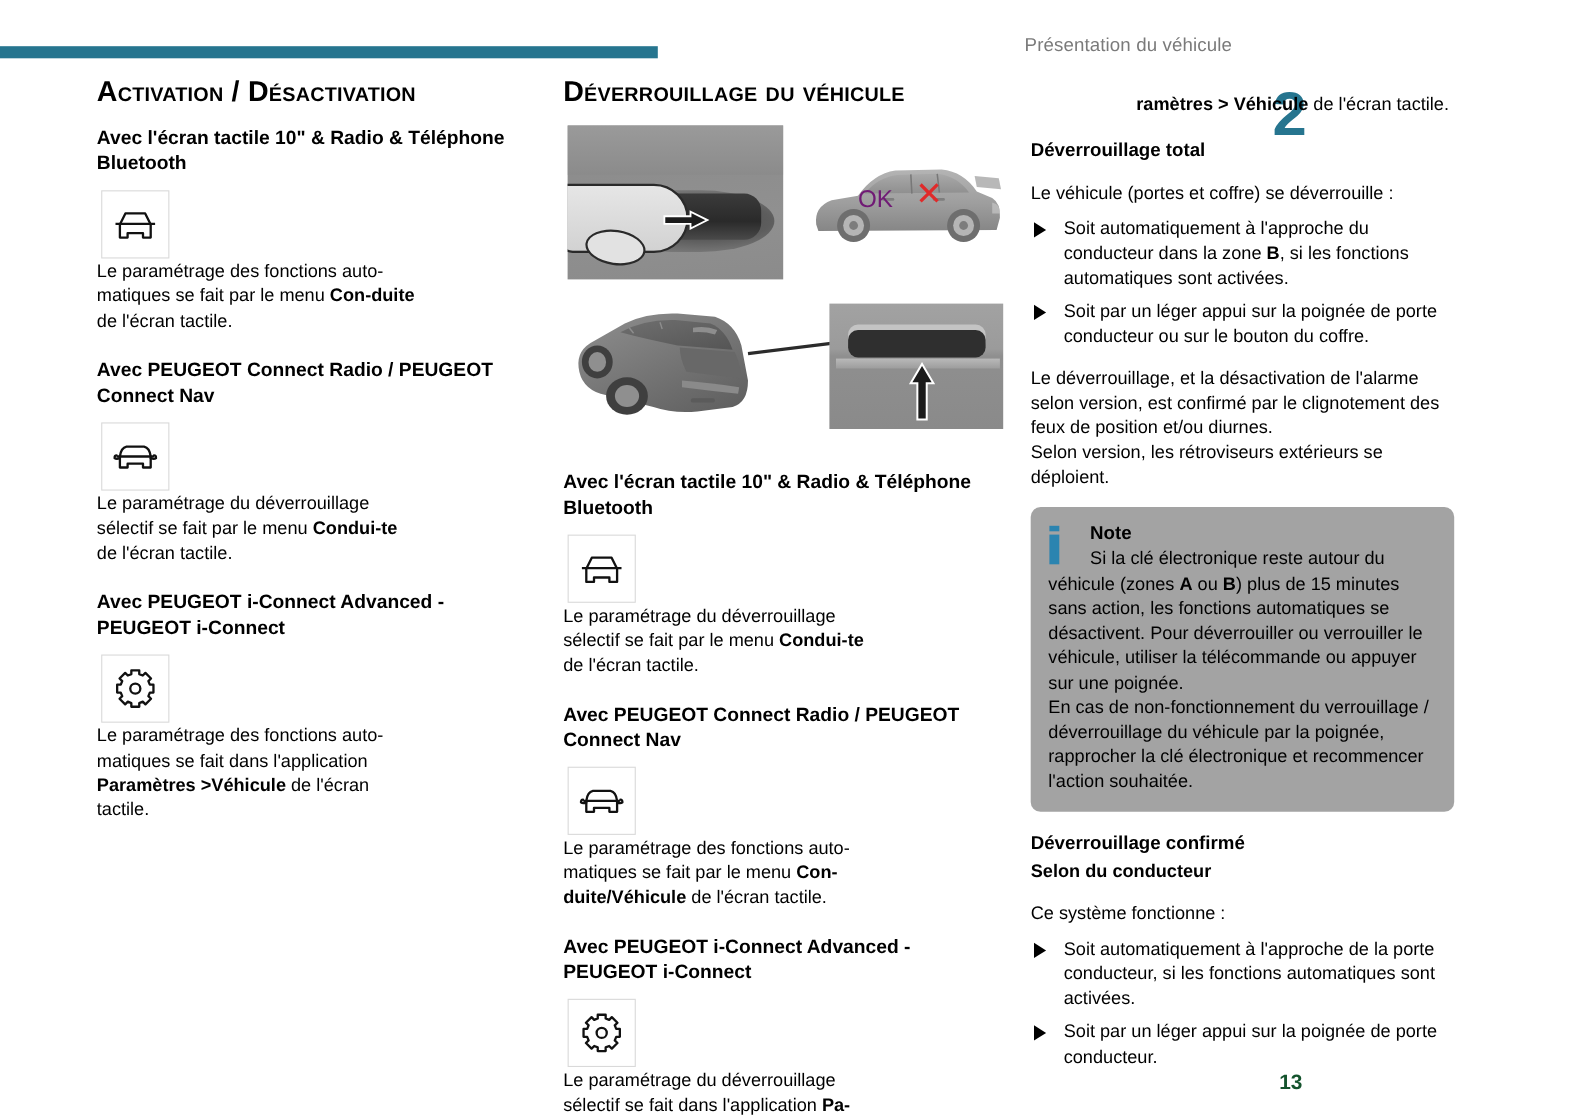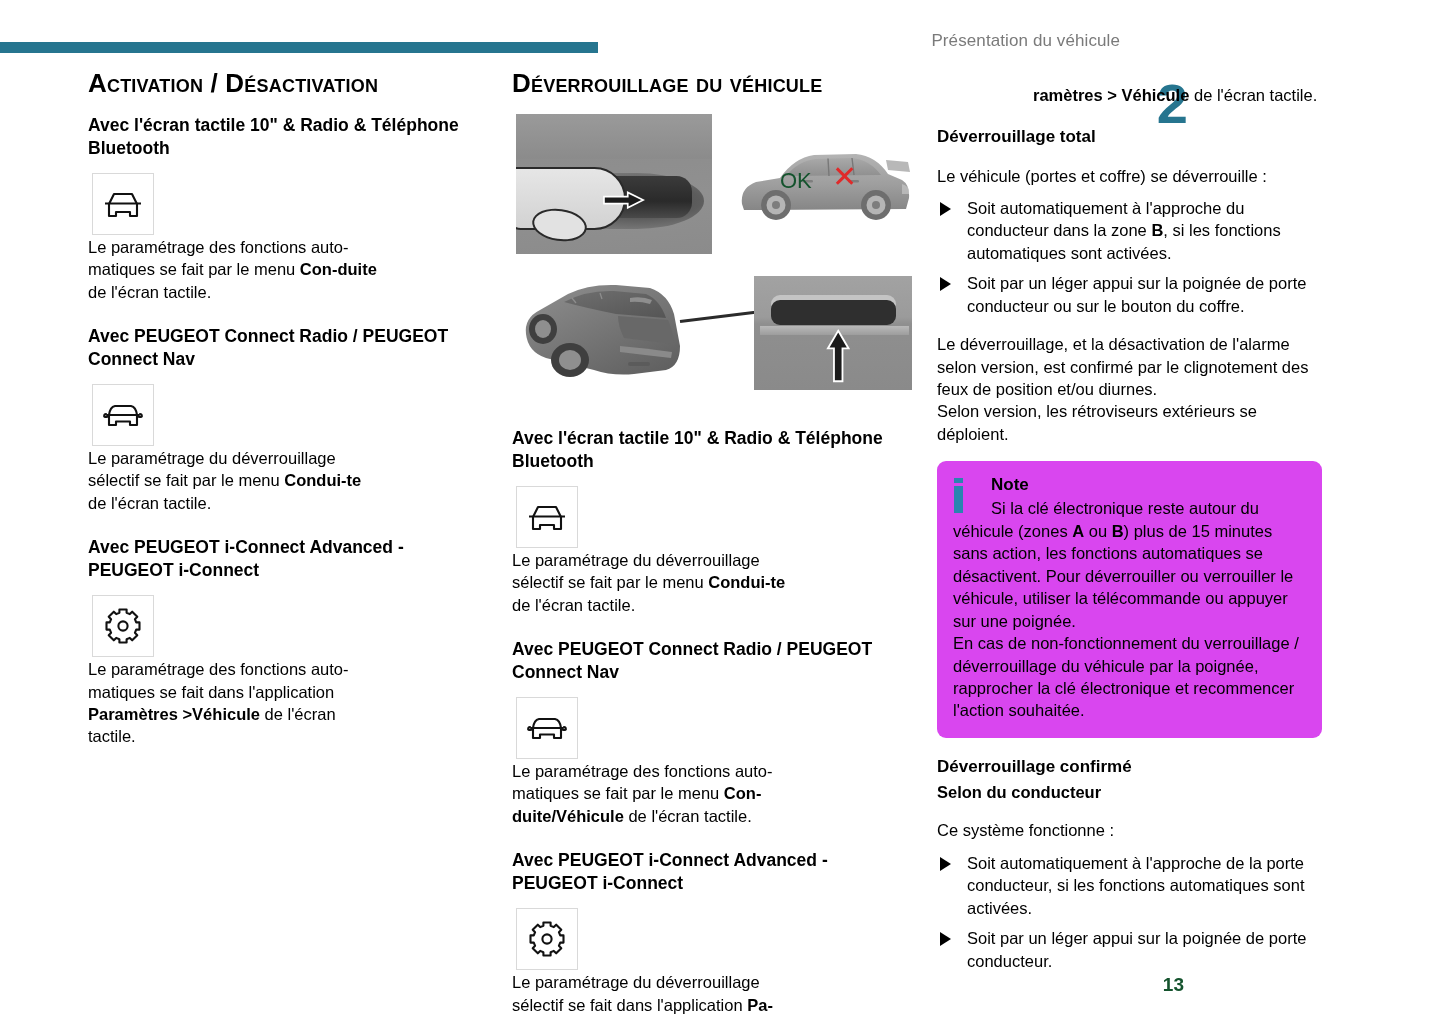--- a/index.html
+++ b/index.html
@@ -82,21 +82,21 @@
   }
   ul.bul li:before{
     content:"";position:absolute;left:3px;top:5px;
     border-left:11px solid #000;
     border-top:7px solid transparent;
     border-bottom:7px solid transparent;
   }
 
   
   .note{
-    background:#d946ef;border-radius:9px;
+    background:#a3a3a3;border-radius:9px;
     padding:13px 16px 16px 16px;margin:16px 0 18px 0;
     position:relative;
   }
   .note .i-icon{
     position:absolute;left:17px;top:17px;width:9px;
   }
   .note .i-dot{width:9px;height:5px;background:#2b84b0;}
   .note .i-stem{width:9px;height:27px;background:#2b84b0;margin-top:3px;}
   .note .note-title{
     font-size:17px;font-weight:bold;margin:0 0 1px 38px;line-height:1.3;
@@ -136,21 +136,21 @@
     background:#e2e2e2;border:2px solid #2a2a2a;border-radius:50%;
     transform:rotate(8deg);
   }
   .hp-arrow{
     position:absolute;left:44%;top:55%;width:22%;height:13%;
   }
   .car-side{
     position:absolute;left:224px;top:16px;width:176px;height:104px;
   }
   .ok-label{
-    position:absolute;left:268px;top:54px;font-size:22px;color:#14532d;
+    position:absolute;left:268px;top:54px;font-size:22px;color:#701a75;
     font-family:"Liberation Sans",sans-serif;
   }
   .x-label{
     position:absolute;left:320px;top:48px;font-size:30px;color:#e02a2a;
     line-height:1;
   }
 
   .fig2{position:relative;width:400px;height:135px;margin:16px 0 20px 0;}
   .car-rear{position:absolute;left:4px;top:4px;width:190px;height:116px;}
   .tailgate-photo{

